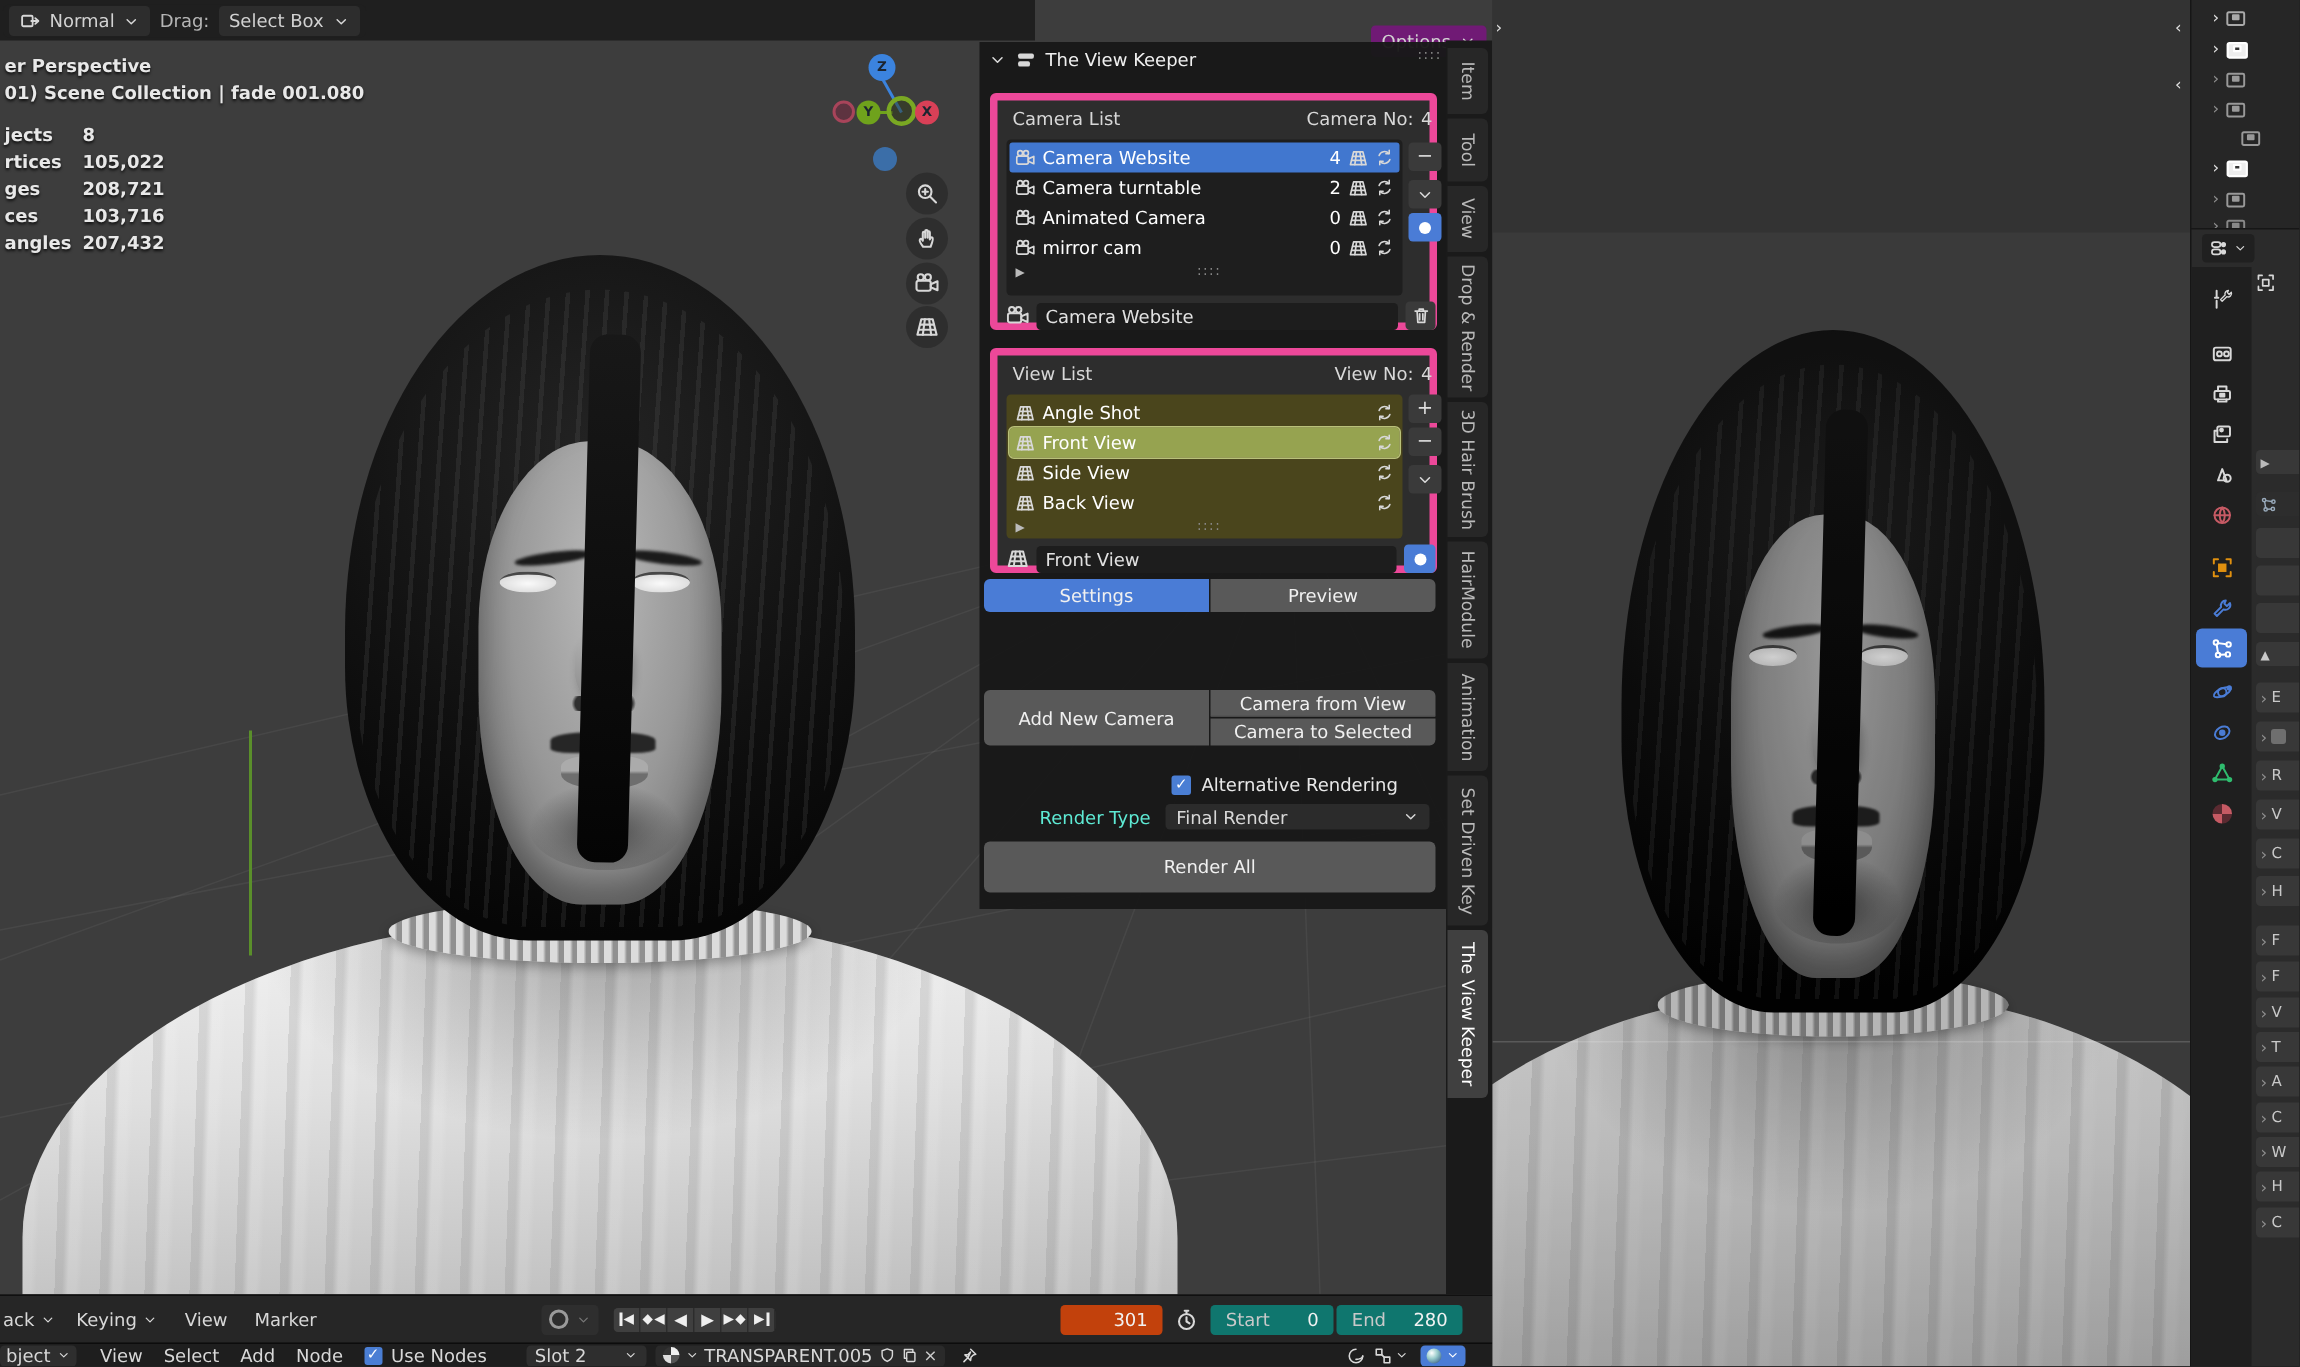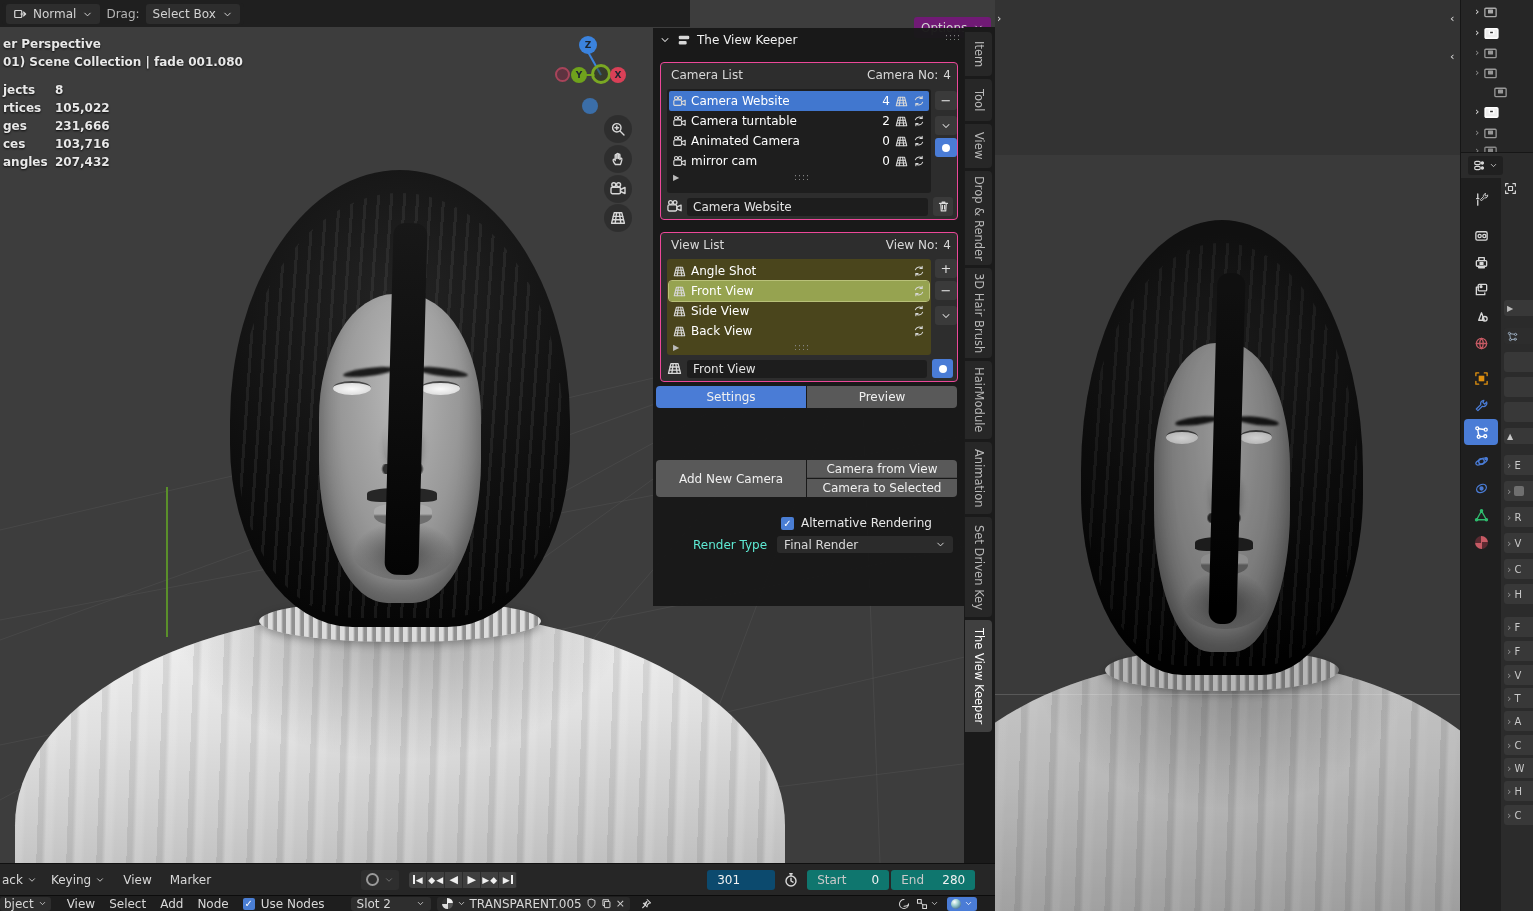--- a/index.html
+++ b/index.html
@@ -52,40 +52,40 @@
         background:linear-gradient(#181818,#040404);}
   
   #viewport{left:0;top:0;width:995px;height:863px;background:#3d3d3d;overflow:hidden;}
   #vp-header-group{left:2px;top:3px;height:22px;background:#1f1f1f;border-radius:4px;padding:0 4px;gap:6px;}
   .menu-label{color:#d2d2d2;}
   #overlay-text{left:3px;top:35px;line-height:18px;font-weight:600;color:#e8e8e8;text-shadow:0 1px 2px rgba(0,0,0,.8);}
   .stat-row{display:flex;}
   .stat-row .lbl{width:52px;}
   
   #vk-panel{left:653px;top:28px;width:312px;height:578px;background:rgba(24,24,24,.96);}
-  .box{position:absolute;background:#2d2d2d;border-radius:4px;border:1px solid #ec4899;}
+  .box{position:absolute;background:#2d2d2d;border-radius:4px;border:5px solid #ec4899;}
   .list-row{display:flex;align-items:center;height:20px;padding:0 4px;gap:5px;color:#ffffff;}
   .sel-blue{background:#4177cf;border-radius:2px;color:#fff;}
   .sel-olive{background:#96a350;border-radius:3px;outline:1px solid #b9c179;color:#fff;}
   .sq-btn{position:absolute;width:22px;height:19px;background:#3a3a3a;border-radius:3px;display:flex;align-items:center;justify-content:center;color:#ddd;font-size:13px;}
   .field{background:#1d1d1d;border-radius:3px;height:18px;display:flex;align-items:center;padding:0 6px;color:#e2e2e2;}
   .dotbtn{background:#4a7cd6;}
   .dot{width:8px;height:8px;border-radius:50%;background:#fff;}
   .grip{color:#8a8a8a;font-size:9px;letter-spacing:1px;}
   .tri{font-size:8px;color:#bbb;}
   
   .stab{position:absolute;left:965px;width:27px;background:#272727;color:#b9b9b9;border-radius:0 4px 4px 0;
         display:flex;align-items:center;justify-content:center;font-size:11.5px;}
   .stab.active{background:#404040;color:#fff;}
   
   #timeline{left:0;top:863px;width:995px;height:32px;background:#262626;border-top:1px solid #101010;}
   #shaderbar{left:0;top:895px;width:995px;height:16px;background:#1e1e1e;border-top:1px solid #0c0c0c;}
   .pbtn{width:18px;height:16px;background:#3f3f3f;display:flex;align-items:center;justify-content:center;color:#efefef;font-size:9px;gap:1px;border-right:1px solid #2c2c2c;}
   .bar2{width:2px;height:9px;background:#efefef;}
-  .tfield{background:#0c4a6e;border-radius:3px;height:20px;display:flex;align-items:center;justify-content:flex-start;color:#f2f2f2;gap:14px;padding:0 10px;}
+  .tfield{background:#c2410c;border-radius:3px;height:20px;display:flex;align-items:center;justify-content:flex-end;color:#f2f2f2;gap:14px;padding:0 10px;}
   .tfield2{background:#0f766e;}
   
   #preview{left:995px;top:0;width:465px;height:911px;background:#3a3a3a;overflow:hidden;}
   #outliner{left:1460px;top:0;width:73px;height:152px;background:#262626;border-left:1px solid #161616;}
   #props{left:1460px;top:152px;width:73px;height:759px;background:#2b2b2b;border-left:1px solid #161616;border-top:1px solid #161616;}
   .ol-row{position:absolute;display:flex;align-items:center;gap:4px;}
   .chev{font-size:11px;color:#8f8f8f;}
   .chev.bright{color:#e0e0e0;}
   .ptab{position:absolute;left:1464px;width:34px;height:26px;display:flex;align-items:center;justify-content:center;}
   .prow{position:absolute;left:1504px;width:29px;height:20px;background:#383838;border-radius:3px 0 0 3px;display:flex;align-items:center;padding:0 3px;gap:3px;color:#c9c9c9;font-size:10px;}
@@ -233,21 +233,21 @@
       <div class="stat-row">
           <span class="lbl">jects</span>
           <span>8</span>
         </div>
       <div class="stat-row">
           <span class="lbl">rtices</span>
           <span>105,022</span>
         </div>
       <div class="stat-row">
           <span class="lbl">ges</span>
-          <span>231,666</span>
+          <span>208,721</span>
         </div>
       <div class="stat-row">
           <span class="lbl">ces</span>
           <span>103,716</span>
         </div>
       <div class="stat-row">
           <span class="lbl">angles</span>
           <span>207,432</span>
         </div>
     </div>
@@ -499,20 +499,23 @@
       <div class="abs row" style="left:40px;top:508px;gap:10px">
         <span style="color:#5eead4">Render Type</span>
         <div class="chip" style="width:176px;height:17px;justify-content:space-between;background:#2b2b2b">
           <span>Final Render</span>
           <svg class="ic" width="11" height="11" viewBox="0 0 16 16">
               <use href="#i-chev"></use>
             </svg>
         </div>
       </div>
 
+      <div class="abs btn" style="left:3px;top:533px;width:301px;height:34px">
+          <span>Render All</span>
+        </div>
     </div>
 
     <div class="abs" style="left:964px;top:27px;width:31px;height:836px;background:#1a1a1a"></div>
     <div class="stab vtext" style="top:32px;height:44px">
         <span>Item</span>
       </div>
     <div class="stab vtext" style="top:79px;height:42px">
         <span>Tool</span>
       </div>
     <div class="stab vtext" style="top:124px;height:44px">

